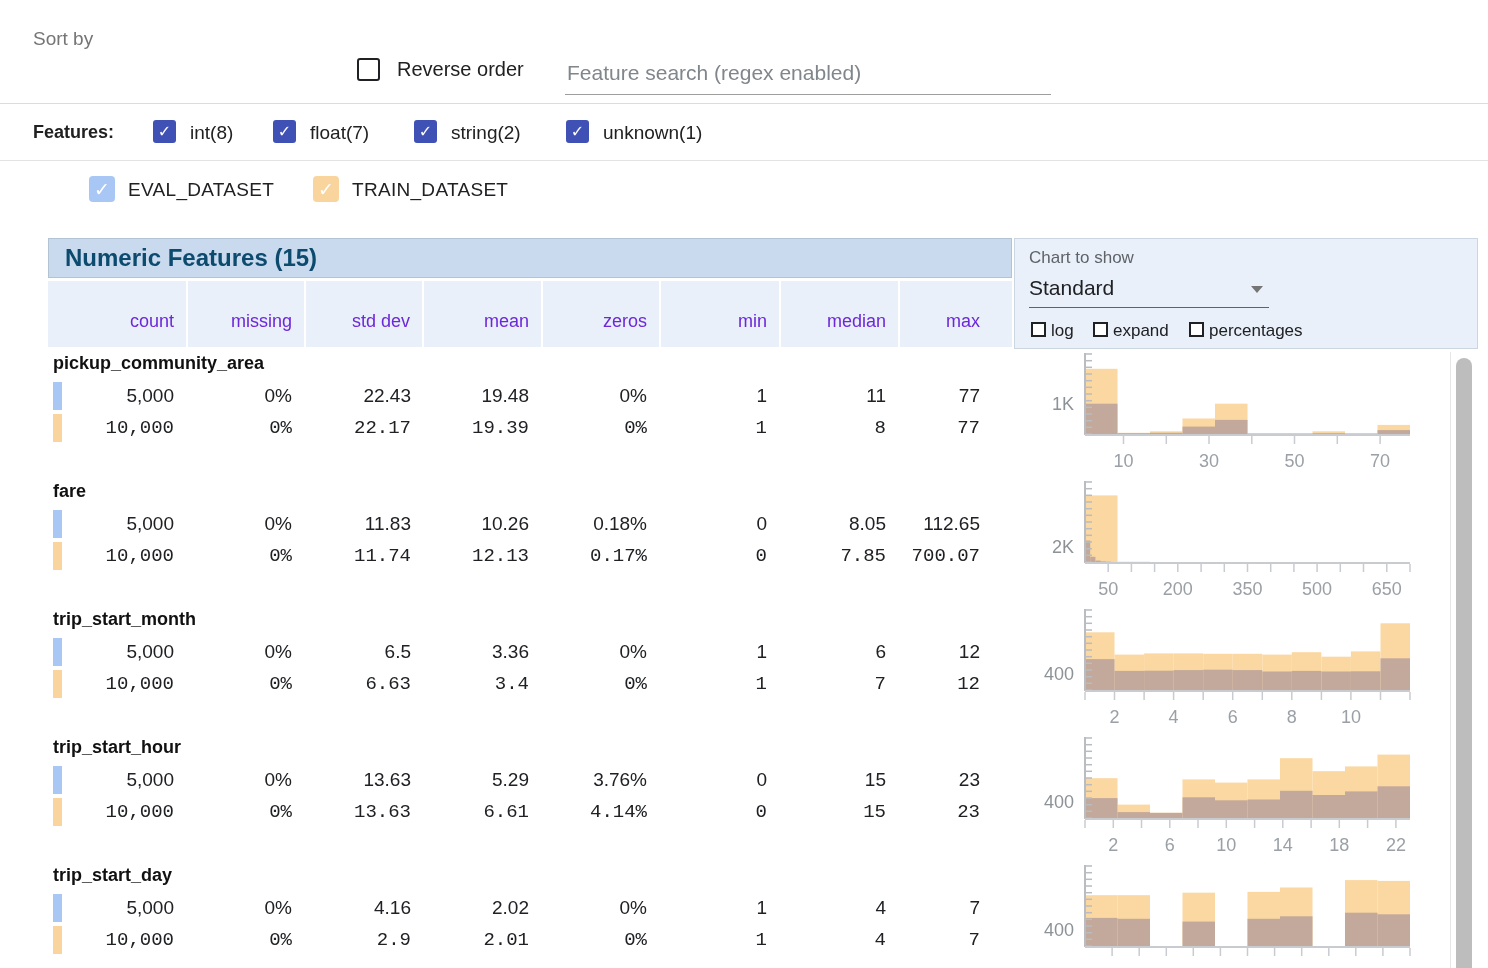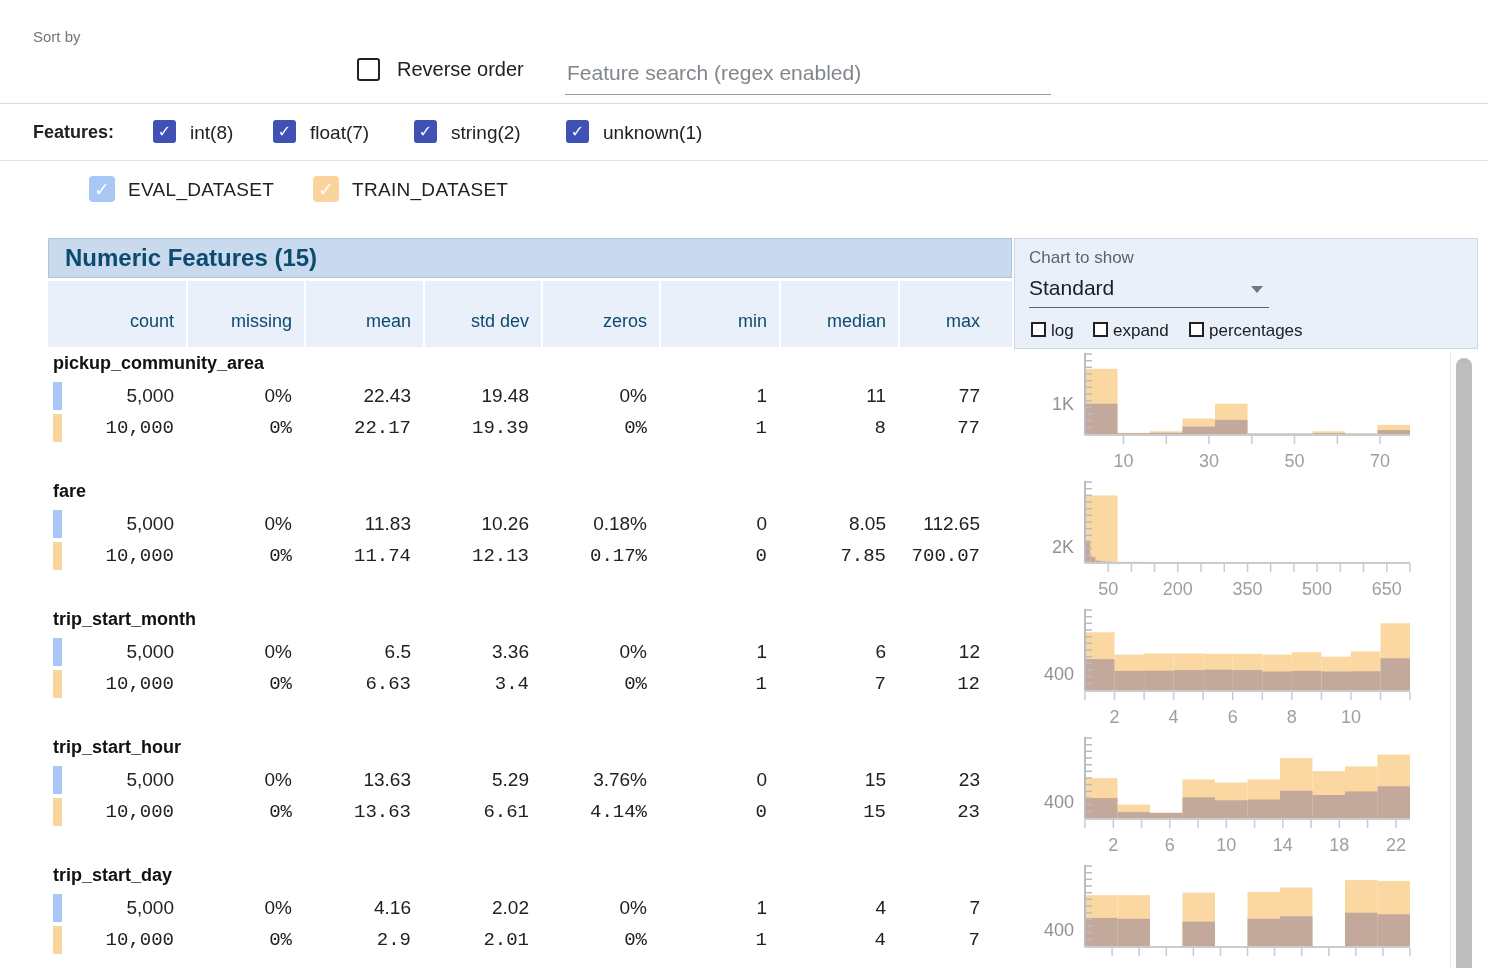--- a/index.html
+++ b/index.html
@@ -1,20 +1,20 @@
 <!DOCTYPE html>
 <html><head>
 <meta charset="utf-8">
 <style>
   html,body{margin:0;padding:0;background:#fff;}
   #app{position:relative;width:1488px;height:968px;overflow:hidden;background:#fff;
        font-family:"Liberation Sans",sans-serif;color:#202124;}
   .abs{position:absolute;}
   
-  .sortby-label{left:33px;top:28px;font-size:15px;color:#757575;}
+  .sortby-label{left:33px;top:28px;font-size:19px;color:#757575;}
   .sortby-select{left:33px;top:55px;width:290px;height:38px;border-bottom:1px solid #8f8f8f;cursor:pointer;}
   .sortby-value{font-size:22px;color:#212121;line-height:38px;}
   .dd-arrow{width:0;height:0;border-left:6px solid transparent;border-right:6px solid transparent;
             border-top:7px solid #757575;position:absolute;}
   .sortby-arrow{right:10px;top:16px;}
   .cb{box-sizing:border-box;display:inline-block;}
   .cb-outline{width:23px;height:23px;border:2px solid #202124;border-radius:3px;background:#fff;}
   .reverse-box{left:357px;top:58px;}
   .reverse-label{left:397px;top:58px;font-size:20px;color:#212121;}
   .search-input{left:565px;top:52px;width:482px;height:40px;border:none;outline:none;
@@ -29,21 +29,21 @@
   .hr2{left:0;top:160px;width:1488px;height:0;border-top:1px solid #e3e3e3;}
   
   .cb-big{width:26px;height:26px;border-radius:4px;text-align:center;}
   .cb-big .cb-check{font-size:19px;line-height:26px;}
   .ds-label{font-size:19px;color:#212124;top:179px;letter-spacing:0.3px;}
   
   .tbl-band{left:48px;top:238px;width:964px;height:40px;background:#c9daee;border:1px solid #b2c3d4;box-sizing:border-box;}
   .tbl-band-title{font-size:24px;font-weight:700;color:#0c4a6e;line-height:38px;padding-left:16px;}
   .tbl-cols{left:48px;top:281px;width:964px;height:66px;background:#e9f0f9;display:flex;box-sizing:border-box;}
   .thcell{box-sizing:border-box;display:flex;align-items:center;justify-content:flex-end;
-          padding:14px 12px 0 0;font-size:18px;color:#0c4a6e;border-left:2px solid #fff;}
+          padding:14px 12px 0 0;font-size:18px;color:#6d28d9;border-left:2px solid #fff;}
   .thcell:first-child{border-left:none;}
   .c0{width:138px;} .c1{width:118px;} .c2{width:119px;} .c3{width:118px;}
   .c4{width:118px;} .c5{width:120px;} .c6{width:119px;} .c7{width:94px;}
   
   .chart-panel{left:1014px;top:238px;width:464px;height:111px;background:#e9f0f9;
                border:1px solid #ccd6e0;box-sizing:border-box;}
   .ctshow-label{left:14px;top:9px;font-size:17px;color:#5f6368;position:absolute;}
   .ctshow-select{left:14px;top:32px;width:240px;height:36px;border-bottom:1px solid #5f6368;position:absolute;cursor:pointer;}
   .ctshow-value{font-size:21px;color:#202124;line-height:34px;}
   .ctshow-arrow{right:6px;top:15px;}
@@ -103,22 +103,22 @@
     </span>
   <span class="abs ds-label" style="left:352px;">TRAIN_DATASET</span>
 
   <div class="abs tbl-band">
     <div class="tbl-band-title">Numeric Features (15)</div>
   </div>
 
   <div class="abs tbl-cols">
     <div class="thcell c0">count</div>
     <div class="thcell c1">missing</div>
+    <div class="thcell c3">std dev</div>
     <div class="thcell c2">mean</div>
-    <div class="thcell c3">std dev</div>
     <div class="thcell c4">zeros</div>
     <div class="thcell c5">min</div>
     <div class="thcell c6">median</div>
     <div class="thcell c7">max</div>
   </div>
 
   <div class="abs chart-panel">
     <span class="ctshow-label">Chart to show</span>
     <div class="ctshow-select">
       <span class="ctshow-value">Standard</span>

